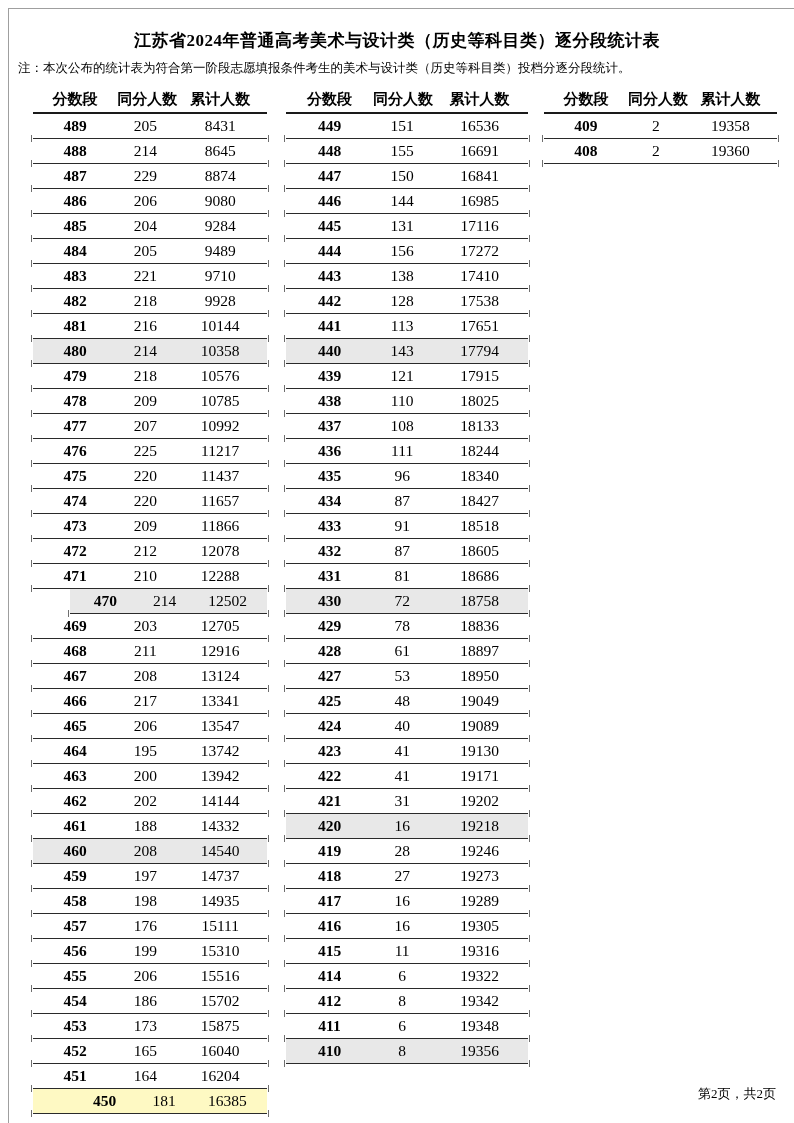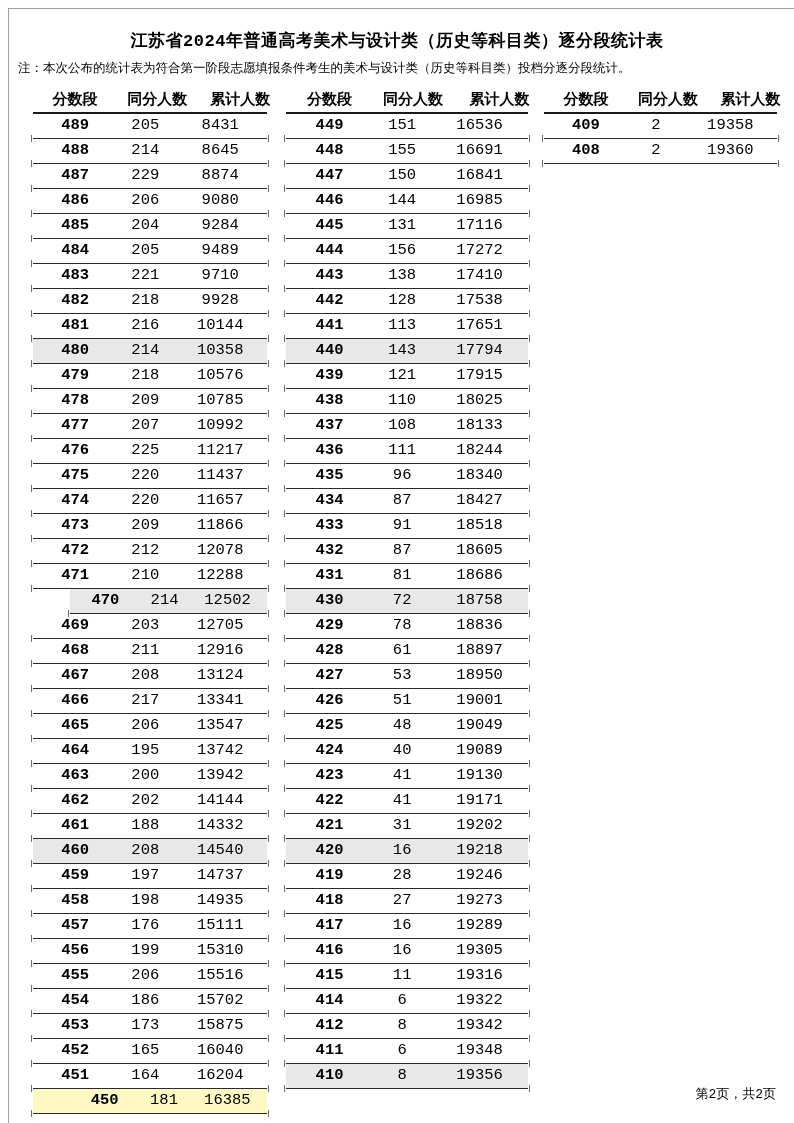--- a/index.html
+++ b/index.html
@@ -1,30 +1,30 @@
 <!DOCTYPE html>
 <html><head>
 <meta charset="utf-8">
 <style>
   html,body{margin:0;padding:0;background:#fff;}
   .page{
     position:relative;width:794px;height:1123px;background:#fff;overflow:hidden;
-    font-family:Liberation Mono, monospace;color:#000;
+    font-family:Liberation Serif, serif;color:#000;
   }
   .pb-top{position:absolute;left:8px;top:8px;right:0;height:0;border-top:1px solid #9f9f9f;}
   .pb-left{position:absolute;left:8px;top:8px;bottom:0;width:0;border-left:1px solid #9f9f9f;}
   .title{position:absolute;top:29px;left:0;right:0;text-align:center;
          font-size:17px;font-weight:bold;letter-spacing:.5px;}
   .note{position:absolute;top:60px;left:18px;right:18px;font-size:12.5px;}
   .tablecol{position:absolute;top:86px;}
   .t1{left:33px;width:234px;}
   .t2{left:286px;width:242px;}
   .t3{left:544px;width:233px;}
   .thead{display:grid;grid-template-columns:36% 24% 40%;height:26px;align-items:center;
-         border-bottom:2px solid #1a1a1a;font-weight:bold;font-size:15px;gap:10px;}
+         border-bottom:2px solid #1a1a1a;font-weight:bold;font-size:15px;}
   .thead .cell{text-align:center;white-space:nowrap;}
   .row{position:relative;display:grid;grid-template-columns:36% 24% 40%;height:24px;
        align-items:center;border-bottom:1px solid #2a2a2a;font-size:15.5px;}
   .row .cell{text-align:center;line-height:1;}
   .row .score{font-weight:bold;}
   .row.hl{background:#e8e8e8;}
   .tick{position:absolute;width:1px;height:7px;background:#6f6f6f;bottom:-4px;}
   .tick.tl{left:-2px;}
   .tick.tr{right:-2px;}
   .footer{position:absolute;right:18px;bottom:20px;font-size:13px;}
@@ -491,27 +491,20 @@
           <i class="tick tr"></i>
         </div>
         <div class="row">
           <span class="cell score">427</span>
           <span class="cell count">53</span>
           <span class="cell cum">18950</span>
           <i class="tick tl"></i>
           <i class="tick tr"></i>
         </div>
         <div class="row">
-          <span class="cell score">426</span>
-          <span class="cell count">51</span>
-          <span class="cell cum">19001</span>
-          <i class="tick tl"></i>
-          <i class="tick tr"></i>
-        </div>
-        <div class="row">
           <span class="cell score">425</span>
           <span class="cell count">48</span>
           <span class="cell cum">19049</span>
           <i class="tick tl"></i>
           <i class="tick tr"></i>
         </div>
         <div class="row">
           <span class="cell score">424</span>
           <span class="cell count">40</span>
           <span class="cell cum">19089</span>

